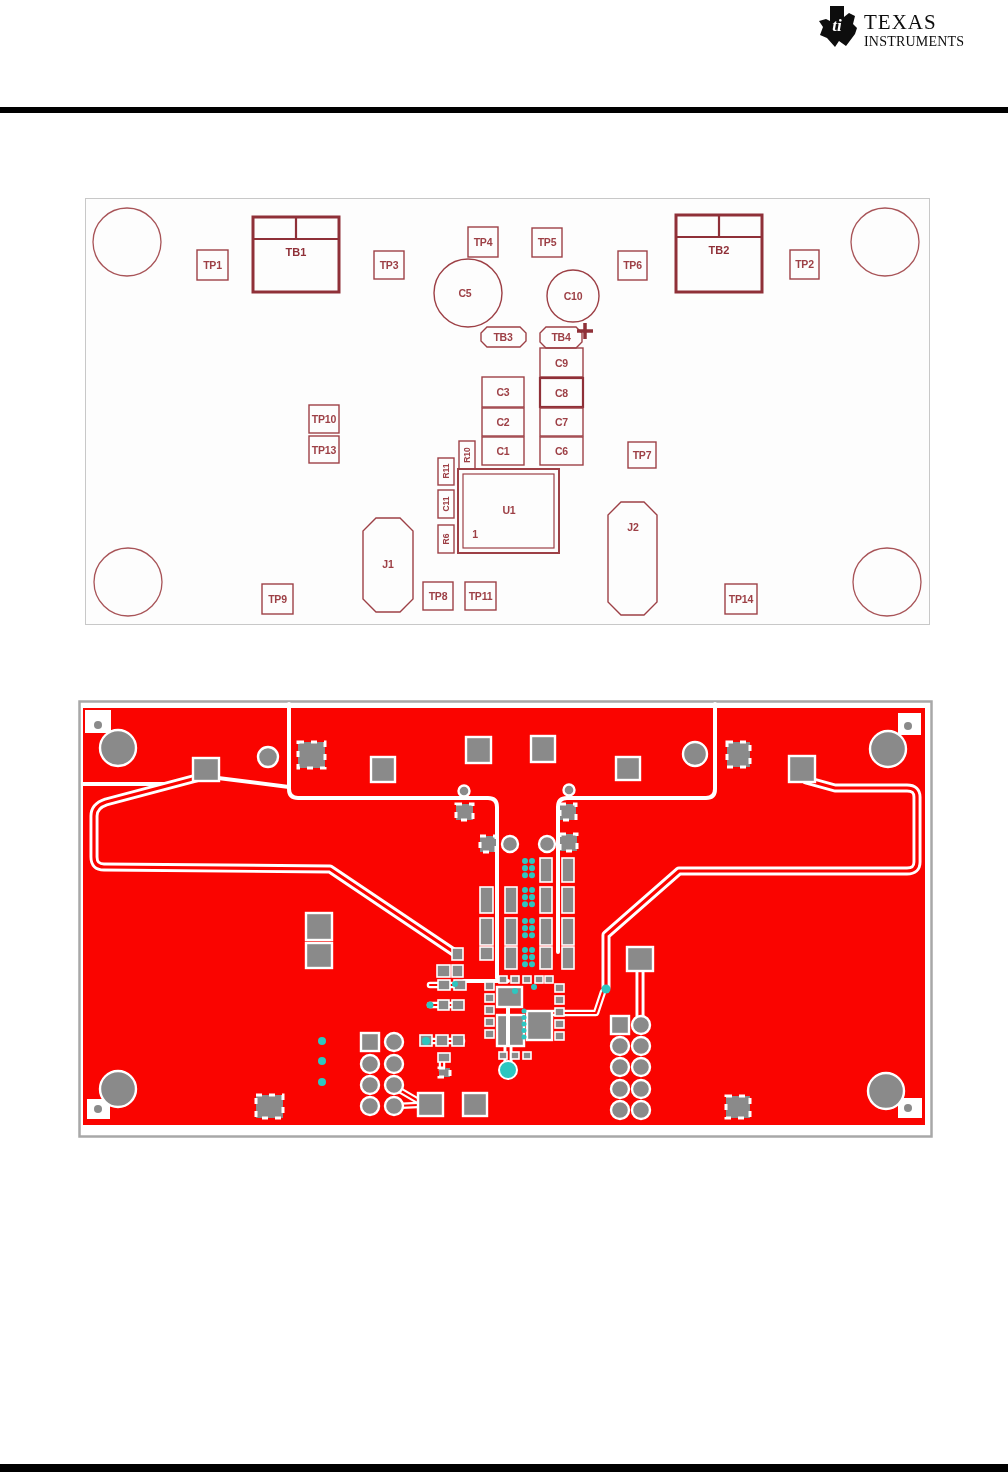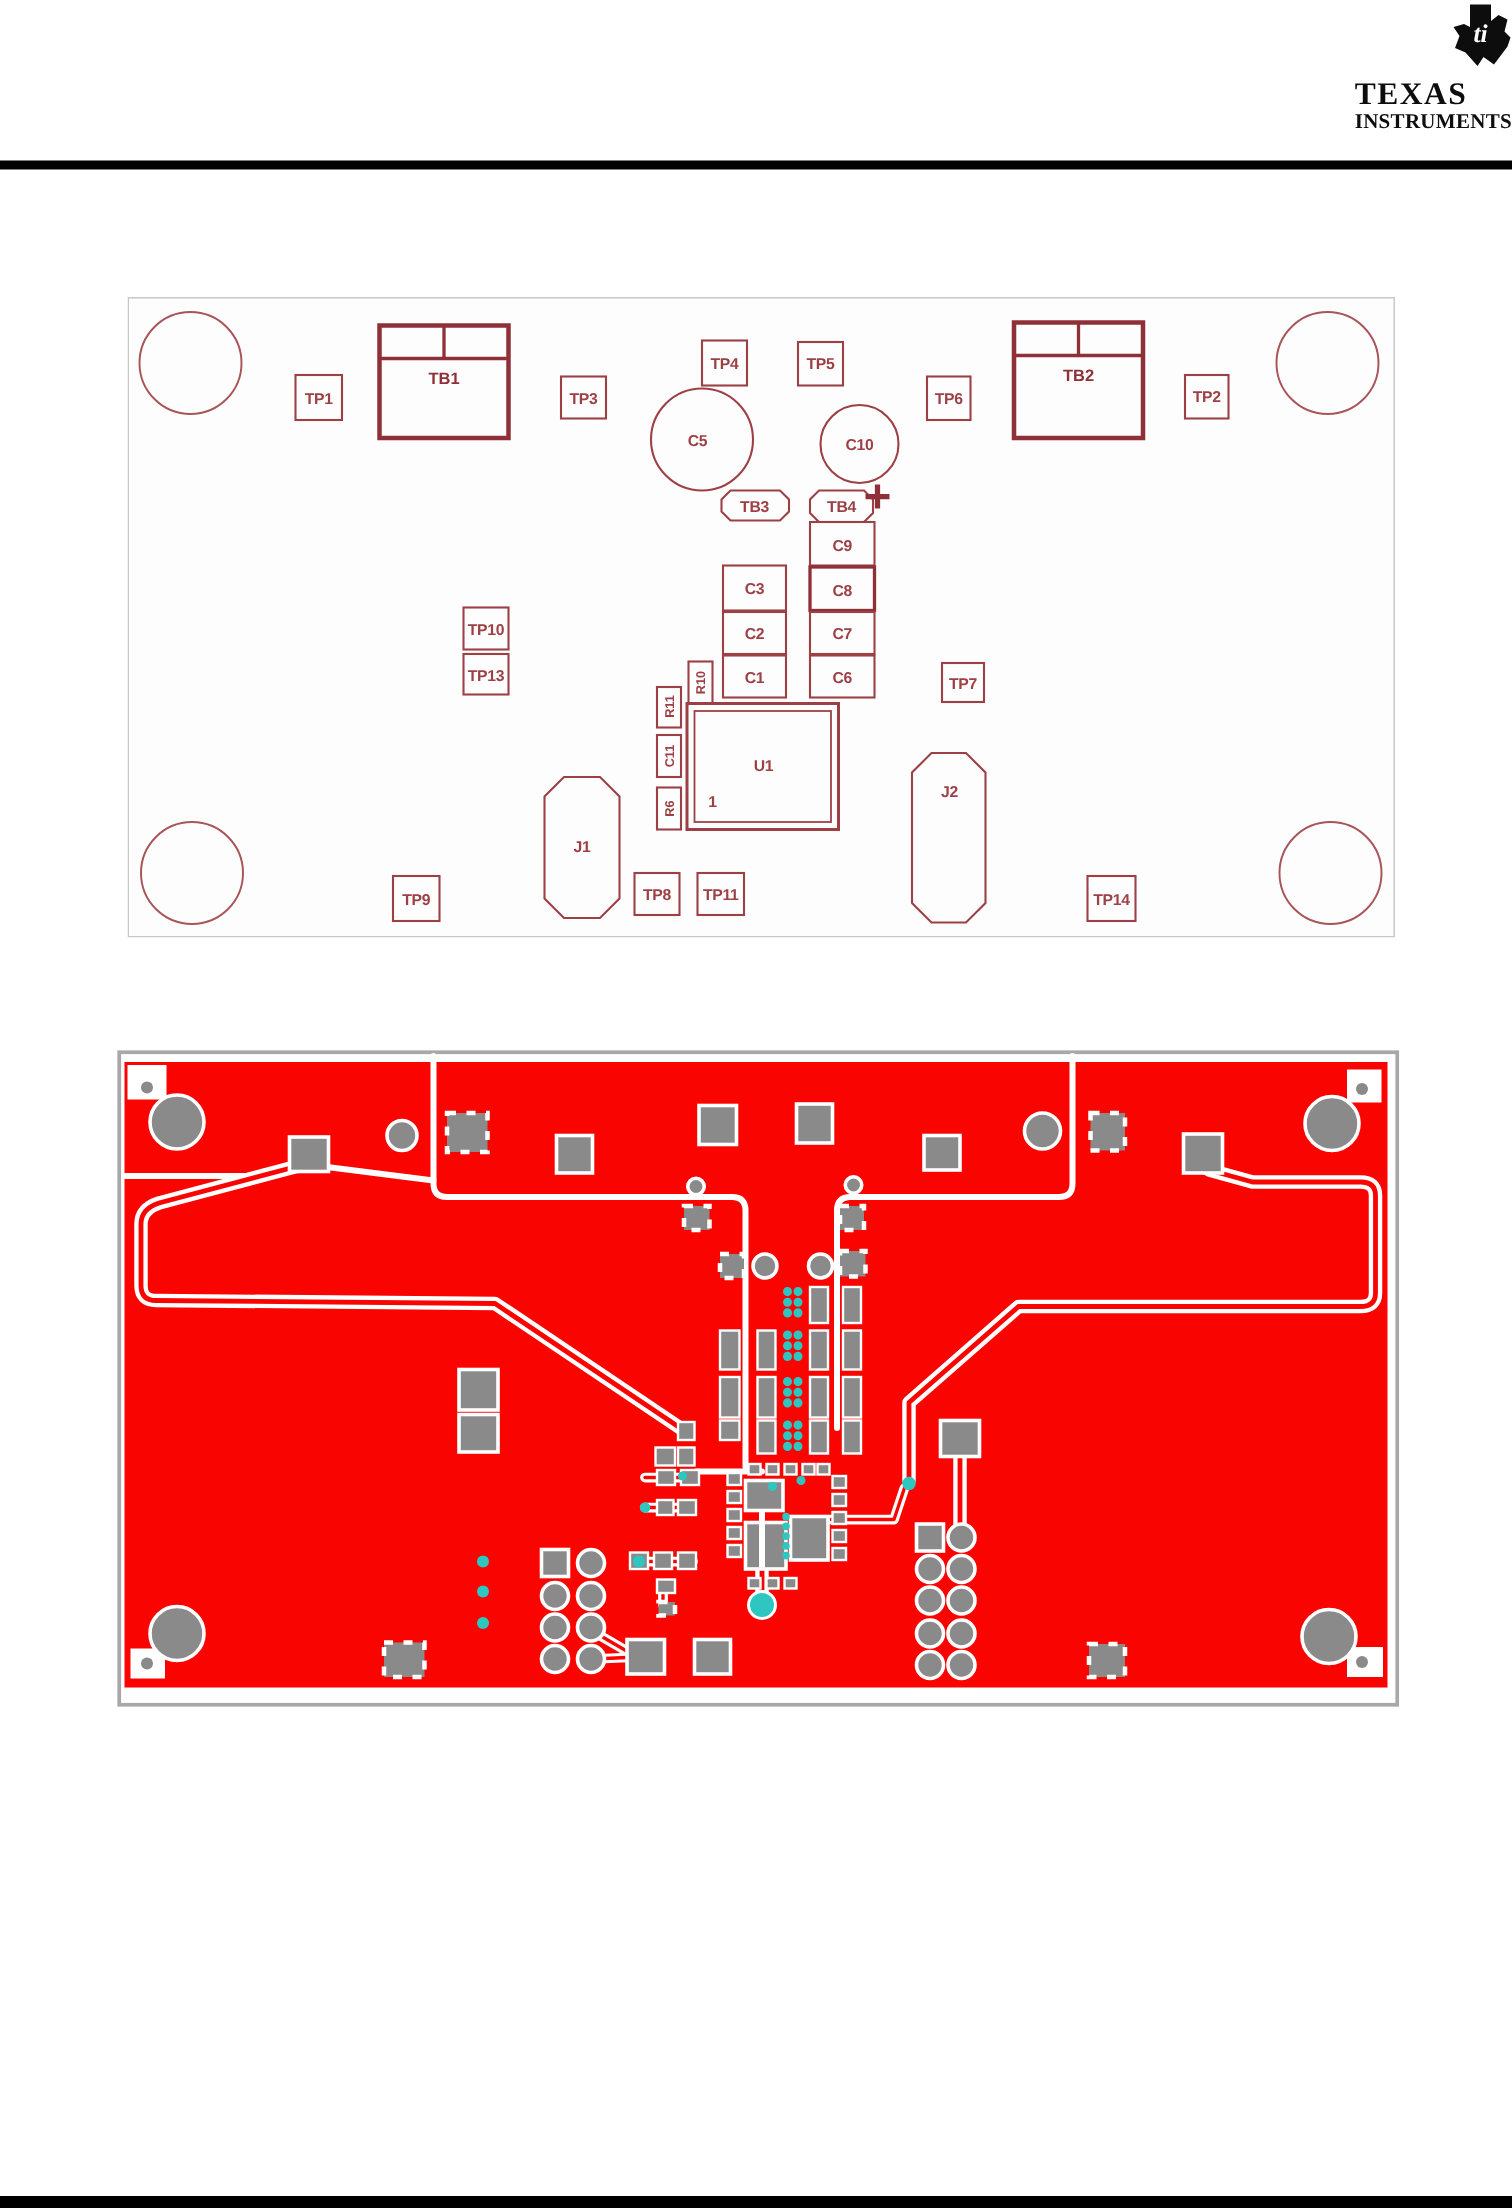--- a/index.html
+++ b/index.html
@@ -1,23 +1,23 @@
 <!DOCTYPE html>
 <html><head>
 <meta charset="utf-8">
 <style>
   html,body{margin:0;padding:0;background:#ffffff;}
   .page{position:relative;width:1008px;height:1472px;background:#ffffff;overflow:hidden;
         font-family:"Liberation Sans",sans-serif;}
   .rule{position:absolute;left:0;width:1008px;background:#000;}
   .rule.top{top:107px;height:6px;}
   .rule.bottom{top:1464px;height:8px;}
-  .logo{position:absolute;left:818px;top:2px;width:190px;height:50px;display:flex;align-items:flex-end;flex-direction:column;}
+  .logo{position:absolute;left:818px;top:2px;width:190px;height:50px;display:flex;align-items:center;}
   .logo-bug{width:40px;height:44px;flex:0 0 auto;}
-  .logo-text{margin-left:6px;color:#0d0d0d;font-family:"Liberation Serif",serif;font-weight:bold;line-height:1;}
+  .logo-text{margin-left:6px;color:#0d0d0d;font-family:"Liberation Serif",serif;font-weight:normal;line-height:1;}
   .logo-line1{font-size:21px;letter-spacing:1px;margin-top:6px;}
   .logo-line2{font-size:14px;letter-spacing:0.2px;margin-top:2px;}
   .fig{position:absolute;}
   .fig1{left:85px;top:198px;width:845px;height:427px;}
   .fig2{left:78px;top:700px;width:855px;height:438px;}
   
   .silk text{font-family:"Liberation Sans",sans-serif;font-weight:bold;fill:#9d4046;}
   .silk .lbl{font-size:10.5px;text-anchor:middle;letter-spacing:-0.2px;}
   .silk .lblv{font-size:8.5px;text-anchor:middle;}
   .silk .lblb{font-size:11px;text-anchor:middle;fill:#8f3038;}

